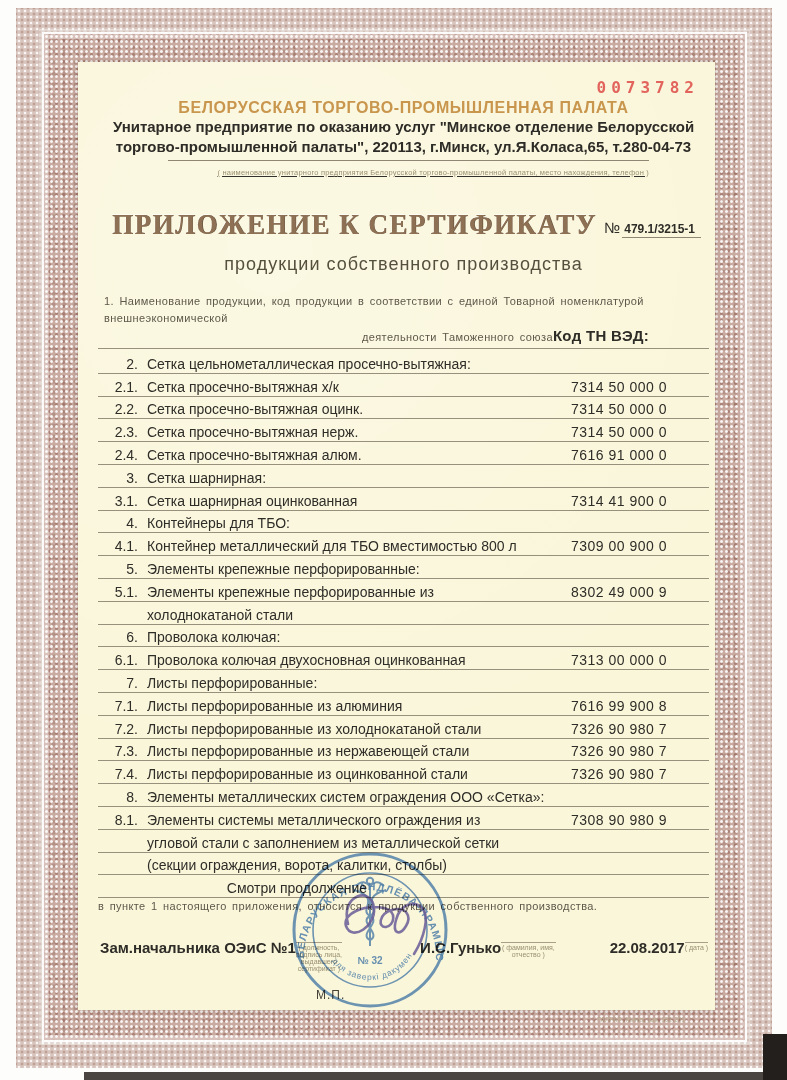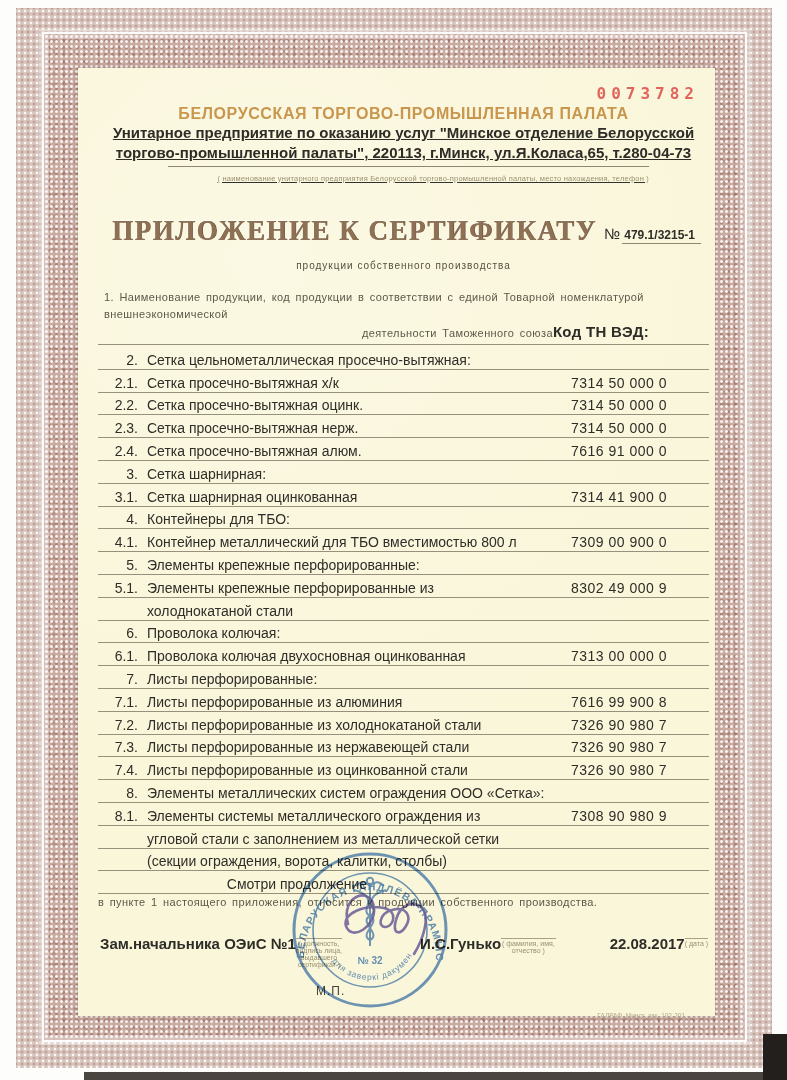--- a/index.html
+++ b/index.html
@@ -20,52 +20,52 @@
     border:2px solid rgba(255,255,255,.95);
     box-shadow:inset 0 0 0 5px rgba(255,255,255,.28), 0 0 0 3px rgba(255,255,255,.35);
     background:
       radial-gradient(circle, rgba(255,255,255,.9) .9px, transparent 1.9px) 0 0/5px 5px,
       radial-gradient(circle, rgba(146,96,84,.55) 1px, transparent 2.1px) 2px 3px/7px 7px,
       radial-gradient(circle, rgba(120,70,60,.25) 1.4px, transparent 2.6px) 4px 1px/11px 11px,
       #c9aba1;
   }
   
   .sheet{
-    position:absolute;left:78px;top:68px;width:637px;height:948px;
+    position:absolute;left:78px;top:62px;width:637px;height:948px;
     background:
       radial-gradient(circle at 30% 20%, rgba(255,255,255,.25), transparent 60%),
       #faf6da;
     box-shadow:0 0 6px rgba(90,60,40,.35);
     padding:0 6px 0 20px;box-sizing:border-box;
     color:#33312c;
   }
   .serial{
     text-align:right;padding:16px 10px 0 0;
     font-family:"DejaVu Sans Mono",monospace;font-size:16px;font-weight:600;
     letter-spacing:5px;color:#e2645c;
   }
   .org-title{
     text-align:center;margin-top:2px;font-size:16px;font-weight:700;
     letter-spacing:.6px;color:#c9964e;
   }
   .org-line{
-    text-align:center;font-size:15px;font-weight:600;color:#2e2c27;line-height:20px;text-decoration:underline;
+    text-align:center;font-size:15px;font-weight:600;color:#2e2c27;line-height:20px;
   }
   .org-caption-wrap{border-top:1px solid #8f8673;margin:3px 60px 0 70px;text-align:right;text-decoration:underline;}
   .org-caption{font-size:7.5px;color:#9a9071;letter-spacing:.2px;}
   .title-row{display:flex;align-items:baseline;margin:30px 0 0 14px;}
   .doc-title{
     flex:1;font-family:"Liberation Serif",serif;font-weight:700;font-size:27px;
     letter-spacing:1.5px;color:#8e7154;
     text-shadow:.6px .6px 0 #6a5540, -.5px -.5px 0 rgba(255,255,250,.75);
     transform:scaleY(1.06);
   }
   .num-sign{font-size:15px;color:#2e2c27;margin-right:2px;}
   .cert-num{font-size:12px;font-weight:600;color:#2e2c27;border-bottom:1px solid #8f8673;padding:0 6px 1px 2px;margin-right:8px;}
-  .subtitle{text-align:center;margin-top:14px;font-size:10px;letter-spacing:1px;color:#55503e;}
+  .subtitle{text-align:center;margin-top:14px;font-size:18px;letter-spacing:1px;color:#55503e;}
   .clause{font-size:11px;letter-spacing:.4px;word-spacing:2px;color:#5d584a;line-height:17px;}
   .clause1a{margin-top:18px;margin-left:6px;}
   .clause1-row{display:flex;align-items:baseline;border-bottom:1px solid #97907c;padding-bottom:2px;}
   .clause1b{flex:1;text-align:right;}
   .code-header{font-size:15px;font-weight:600;color:#2e2c27;letter-spacing:.3px;padding-right:60px;}
   
   .table{margin-top:2px;}
   .t-row{display:flex;align-items:flex-end;border-bottom:1px solid #97907c;min-height:20.8px;padding-bottom:1px;font-size:14px;color:#2f2d28;}
   .t-num{width:40px;text-align:right;padding-right:7px;flex:none;}
   .t-name{flex:1;padding-left:2px;}

